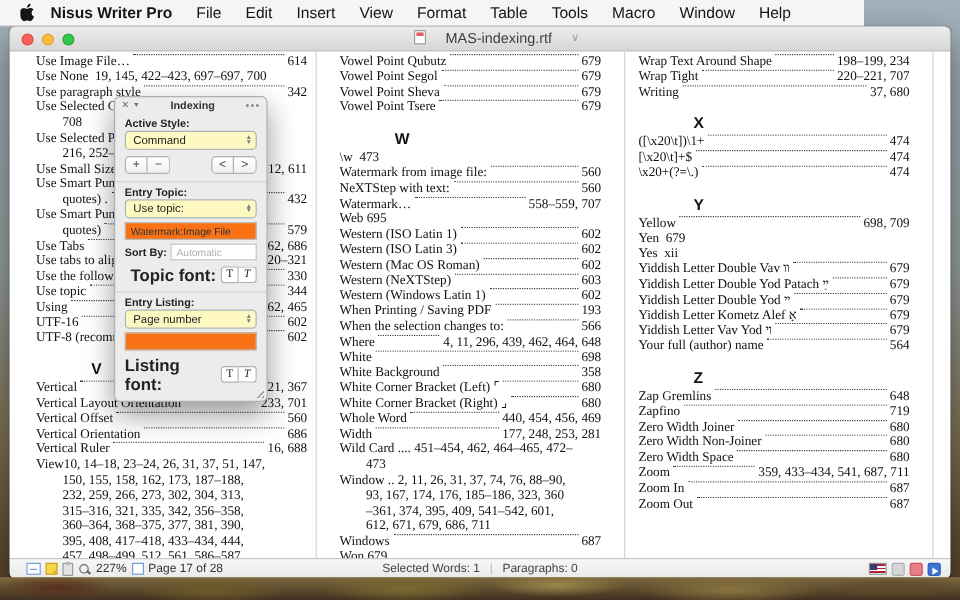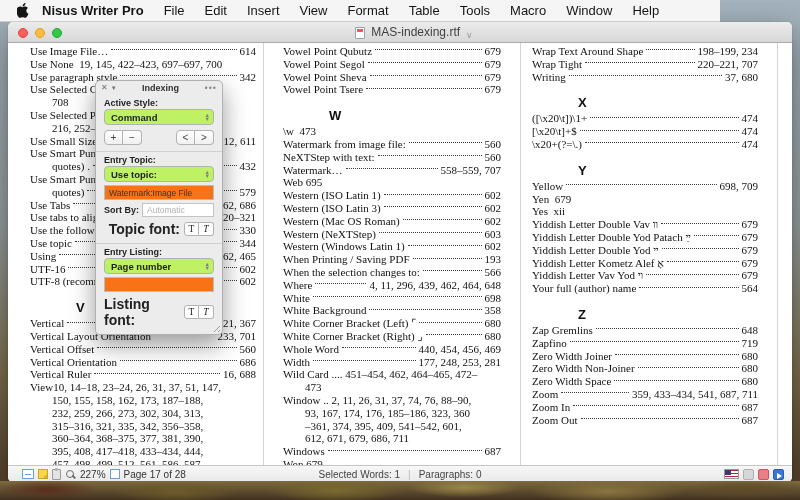--- a/index.html
+++ b/index.html
@@ -42,36 +42,36 @@
     height:21px; flex:0 0 21px; position:relative;
     background:linear-gradient(180deg,#ececec,#d7d7d7);
     border-bottom:1px solid #ababab;
     display:flex; align-items:center; justify-content:center;
   }
   .traffic { position:absolute; left:10px; top:6px; display:flex; gap:7px; }
   .light { width:10px; height:10px; border-radius:50%; }
   .light.red { background:#fc605c; border:1px solid #e0443f; }
   .light.yellow { background:#fdbc40; border:1px solid #dfa023; }
   .light.green { background:#34c749; border:1px solid #1fa82f; }
-  .title-group { display:flex; align-items:flex-end; gap:6px;margin-left:28px; }
+  .title-group { display:flex; align-items:flex-start; gap:16px;margin-left:28px; }
   .proxy-icon { width:10px; height:12px; background:#fff; border:1px solid #9aa0a8; border-radius:1px; position:relative; }
   .proxy-icon::before { content:""; position:absolute; left:1px; top:1px; right:1px; height:3px; background:#e06060; }
   .win-title { font-size:12px; color:#3f3f3f; }
   .title-chevron { font-size:9px; color:#9a9a9a; transform:translateY(1px); }
 
   
   .content { flex:1; position:relative; background:#fff; overflow:hidden; }
   .vline { position:absolute; top:0; bottom:0; width:1px; background:#d4d4d4; }
   .vl1 { left:255px; } .vl2 { left:512px; } .vl3 { left:769px; }
   .col { position:absolute; top:2px; font-family:"Liberation Serif",serif; color:#111; }
   .col1 { left:22px; width:226px; }
   .col2 { left:275px; width:218px; }
   .col3 { left:524px; width:226px; }
   .line { height:12.8px; line-height:12.8px; font-size:11px; white-space:pre; overflow:hidden; }
-  .line.entry, .line.cont-entry { display:flex; align-items:center; }
+  .line.entry, .line.cont-entry { display:flex; align-items:flex-start; }
   .line .t { white-space:pre; }
   .line .leader { flex:1; margin:0 3px; border-bottom:1px dotted #3c3c3c; margin-bottom:3px; min-width:6px; }
   .line .p { white-space:pre; }
   .line.cont, .line.cont-entry { padding-left:22px; }
   .line.heading { height:18px; line-height:18px; font-family:"Liberation Sans",sans-serif; font-weight:bold; font-size:13px; padding-left:46px; }
   .line.gap { height:11px; }
 
   
   .palette {
     position:absolute; left:95px; top:80px; width:128px; z-index:60;
@@ -79,22 +79,22 @@
     box-shadow:0 10px 24px rgba(0,0,0,.4);
     font-family:"Liberation Sans",sans-serif; padding-bottom:6px; overflow:hidden;
   }
   .pal-header { height:14px; display:flex; align-items:center; padding:0 5px; }
   .pal-close { font-size:8px; color:#6e6e6e; line-height:14px; }
   .pal-collapse { font-size:6px; color:#6e6e6e; margin-left:3px; }
   .pal-title { flex:1; text-align:center; font-size:9px; font-weight:bold; color:#333; }
   .pal-more { font-size:9px; color:#8a8a8a; letter-spacing:1px; }
   .pal-label { font-size:9px; font-weight:bold; color:#222; margin:3px 8px 1px; }
   .pal-select {
-    height:16px; margin:1px 8px 0; background:#bef264; border:1px solid #b2b2b2; border-radius:4px;
-    display:flex; align-items:center; padding-left:6px; font-size:9.5px; color:#222; position:relative;font-weight:bold;
+    height:16px; margin:1px 8px 0; background:#fef9c3; border:1px solid #b2b2b2; border-radius:4px;
+    display:flex; align-items:center; padding-left:6px; font-size:9.5px; color:#222; position:relative;
   }
   .stepper { position:absolute; right:3px; top:1px; bottom:1px; display:flex; flex-direction:column; justify-content:center; }
   .stepper span { font-size:5.5px; line-height:4.5px; color:#7d7d7d; text-align:center; }
   .btn-row { margin:5px 8px 0; display:flex; justify-content:space-between; }
   .btn-pair { display:flex; }
   .pal-btn {
     width:19px; height:15px; background:linear-gradient(#fff,#f0f0f0); border:1px solid #b2b2b2;
     font-size:10px; color:#444; display:flex; align-items:center; justify-content:center;
   }
   .btn-pair .pal-btn:first-child { border-radius:4px 0 0 4px; }

